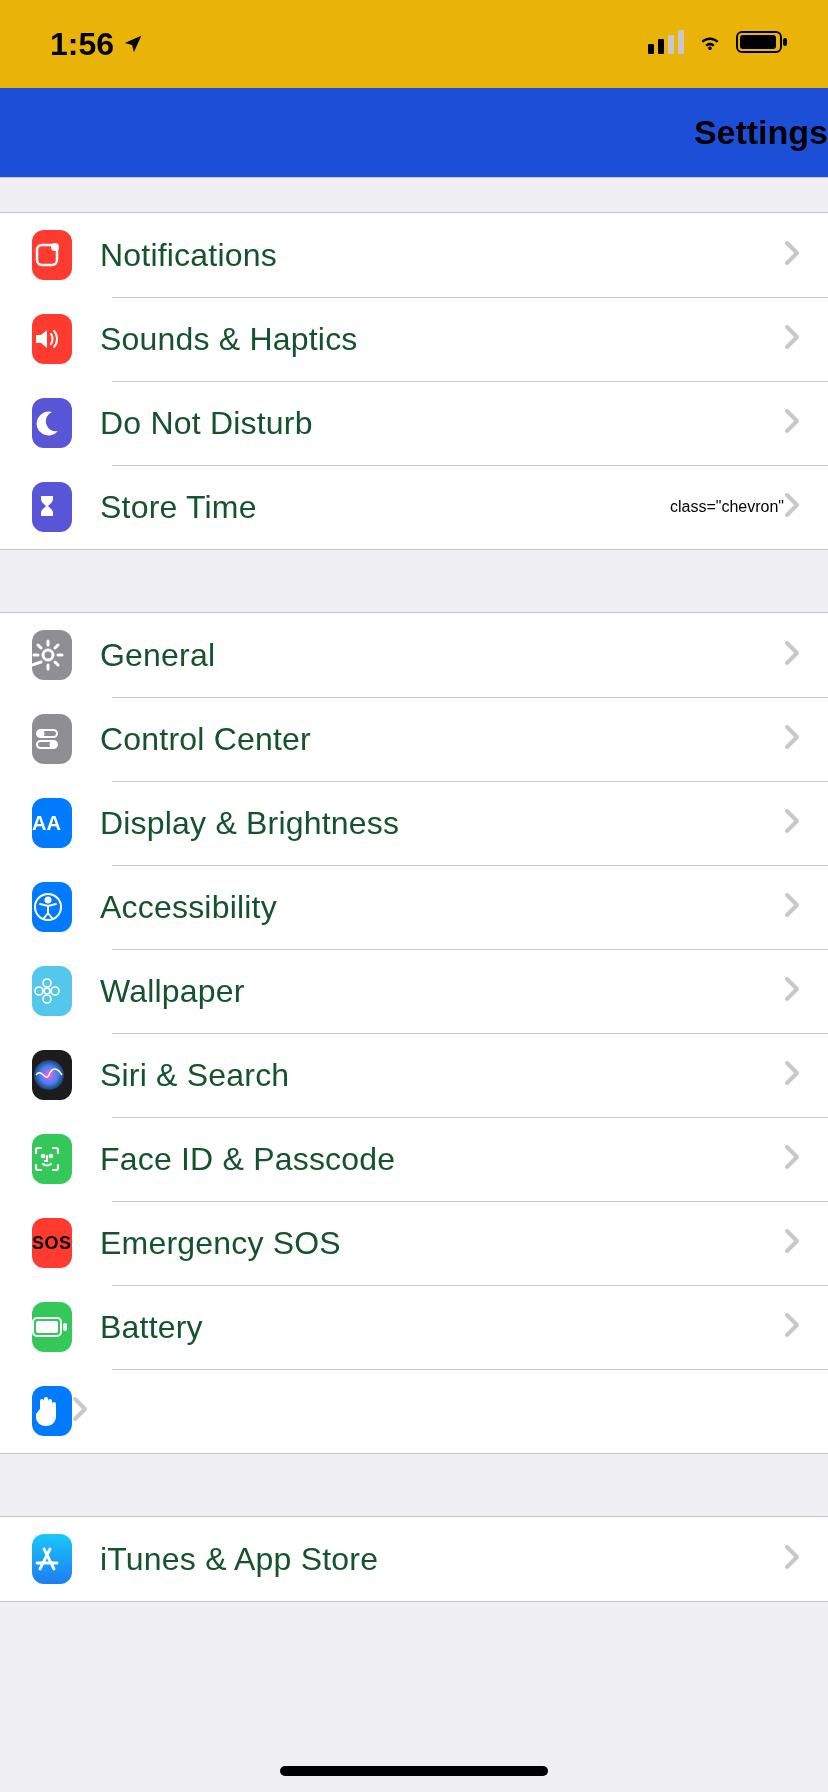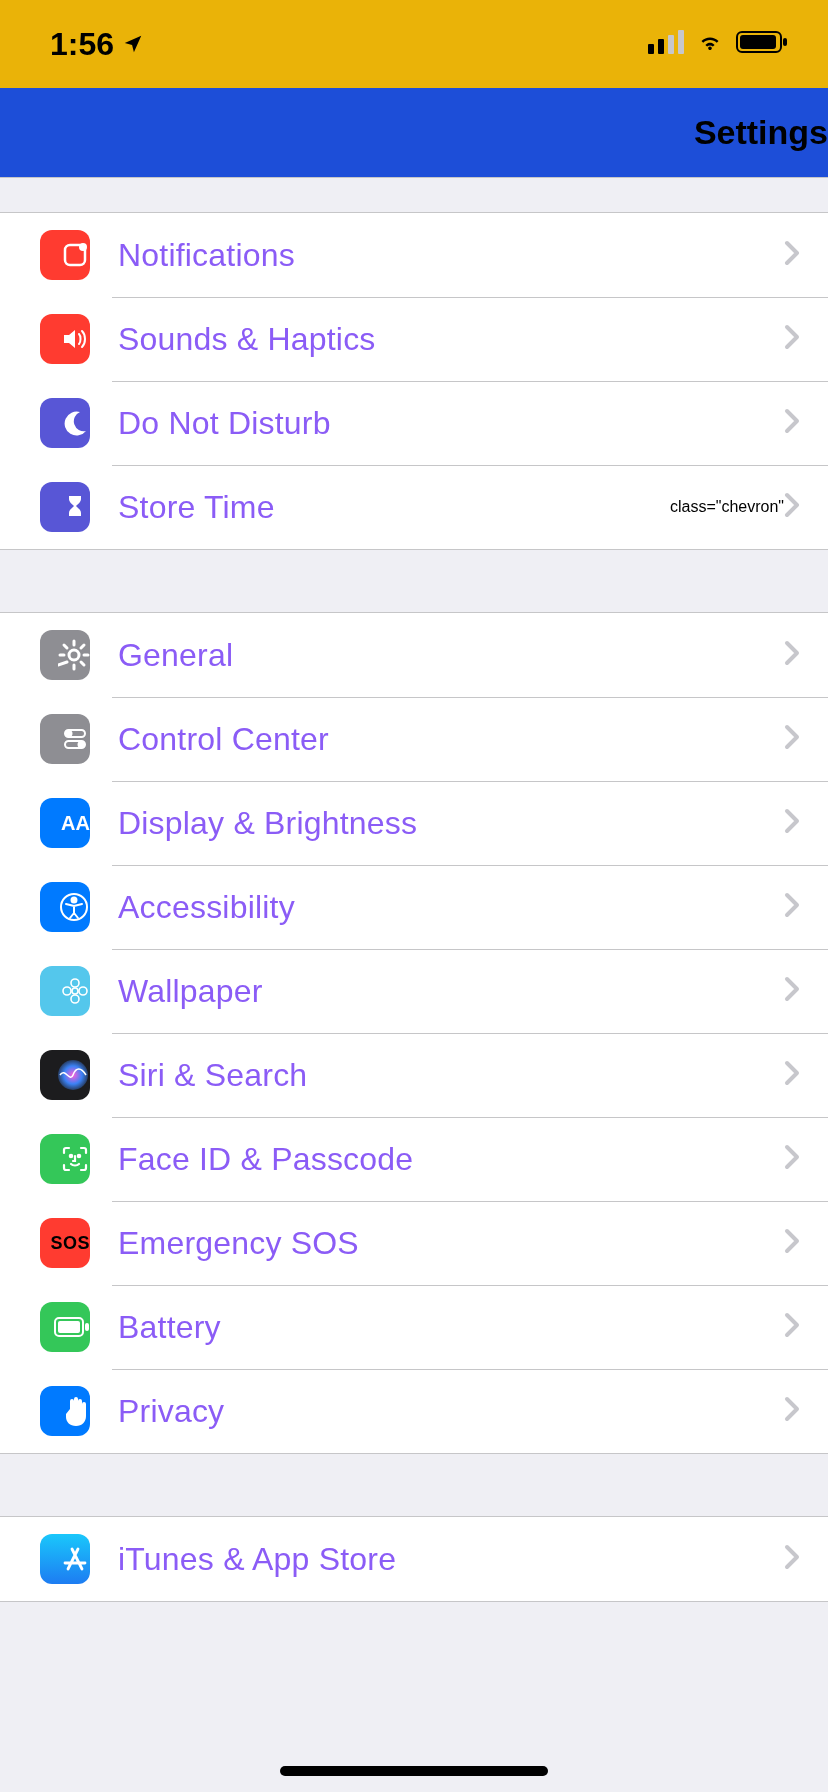--- a/index.html
+++ b/index.html
@@ -66,35 +66,34 @@
   .row + .row::before {
     content: "";
     position: absolute;
     left: 112px;
     right: 0;
     top: 0;
     height: 1px;
     background: #c6c6c8;
   }
   .icon-box {
-    width: 50px;
+    width: 40px;
     height: 50px;
     border-radius: 12px;
     display: flex;
     align-items: center;
-    justify-content: flex-end;
+    justify-content: flex-start;
     flex-shrink: 0;
-    margin-left: 8px;
   }
   .row-label {
     flex: 1;
     font-size: 32px;
     letter-spacing: 0.2px;
     margin-left: 28px;
-    color: #8b5cf6;
+    color: #14532d;
   }
   .chevron {
     color: #c7c7cc;
     margin-right: 28px;
   }
   .home-indicator {
     position: absolute;
     bottom: 16px;
     left: 50%;
     transform: translateX(-50%);
@@ -340,21 +339,20 @@
       <span class="chevron"><svg width="16" height="26" viewBox="0 0 16 26" fill="none" stroke="#c7c7cc" stroke-width="4" stroke-linecap="round" stroke-linejoin="round">
             <polyline points="3,3 13,13 3,23"></polyline>
           </svg></span>
     </div>
     <div class="row">
       <div class="icon-box bg-blue">
         <svg width="28" height="32" viewBox="0 0 28 32" fill="#fff">
             <path d="M8 14V6a2 2 0 0 1 4 0v7V4a2 2 0 0 1 4 0v9V6a2 2 0 0 1 4 0v9V9a2 2 0 0 1 4 0v12c0 6-4 10-10 10S4 27 4 22v-3l4-5z"></path>
           </svg>
       </div>
-      <div class="row-label">Privacy</div>
       <span class="chevron"><svg width="16" height="26" viewBox="0 0 16 26" fill="none" stroke="#c7c7cc" stroke-width="4" stroke-linecap="round" stroke-linejoin="round">
             <polyline points="3,3 13,13 3,23"></polyline>
           </svg></span>
     </div>
   </div>
 
   <div class="group-gap"></div>
 
   <div class="group">
     <div class="row">

